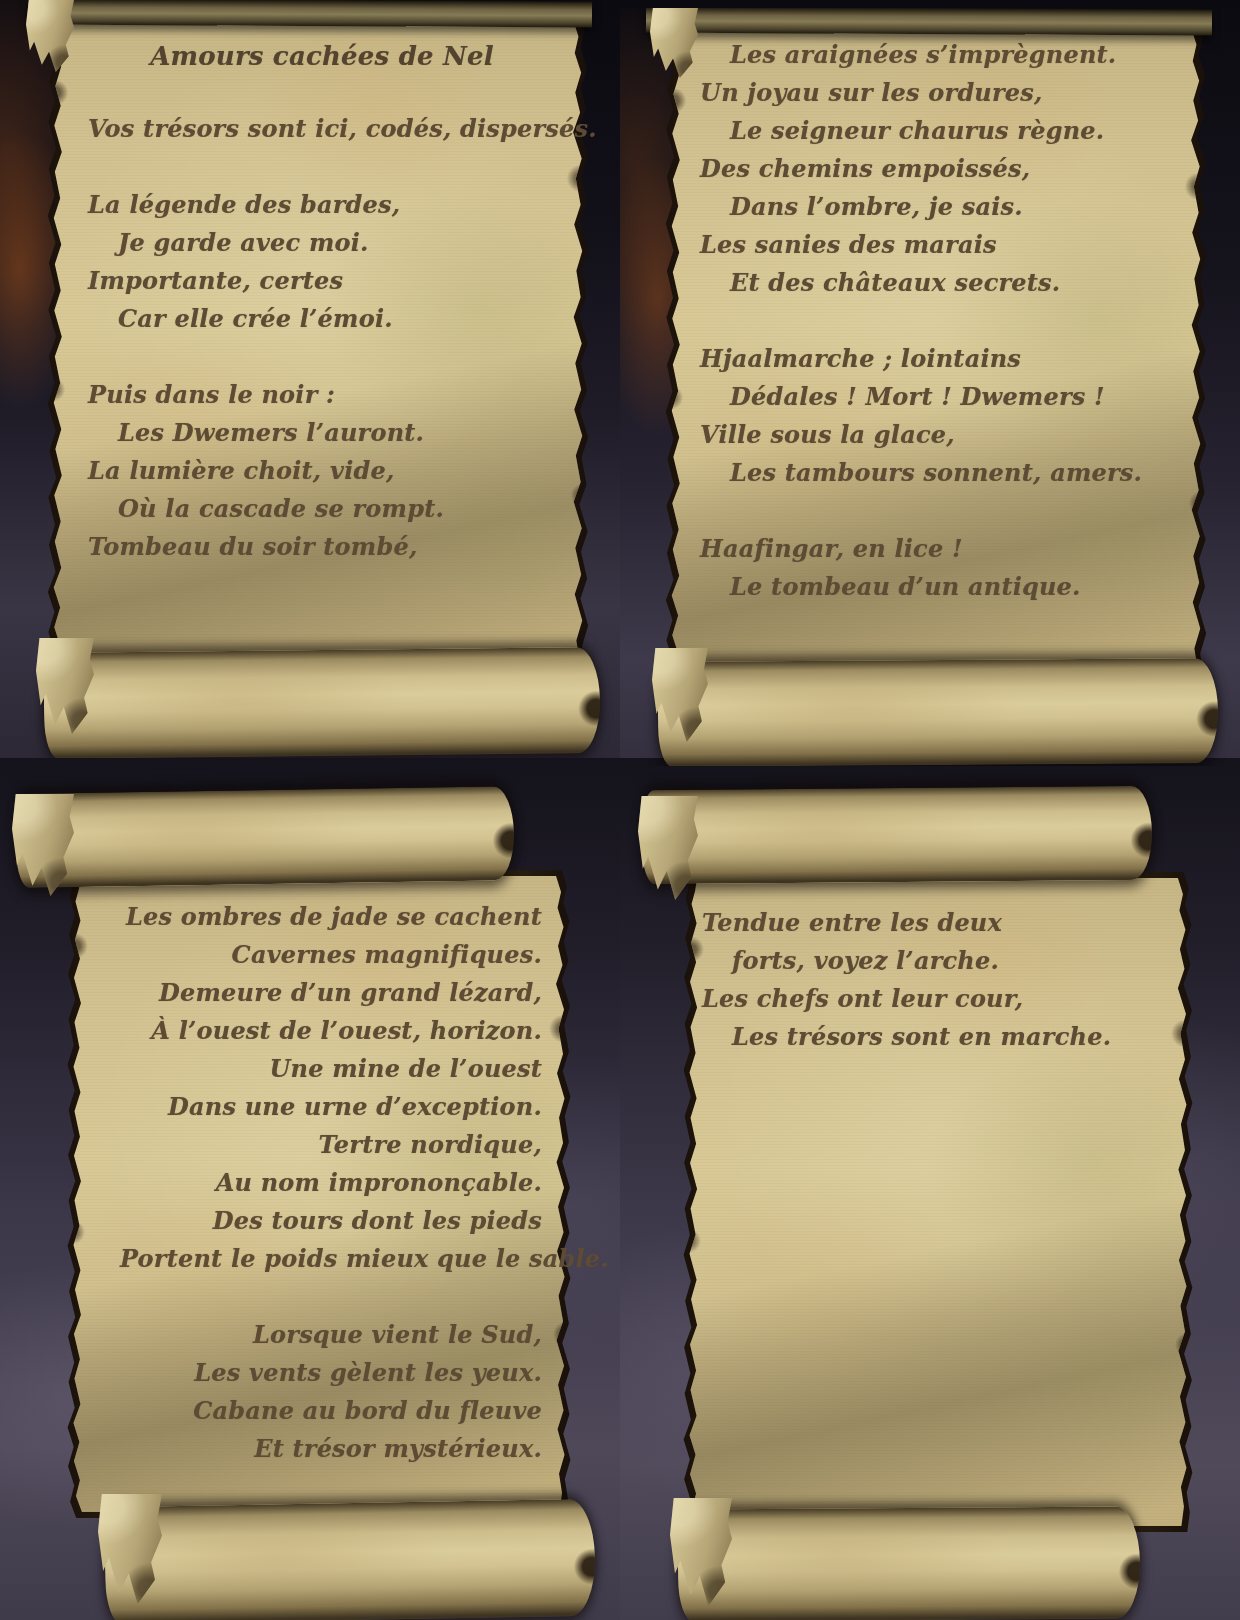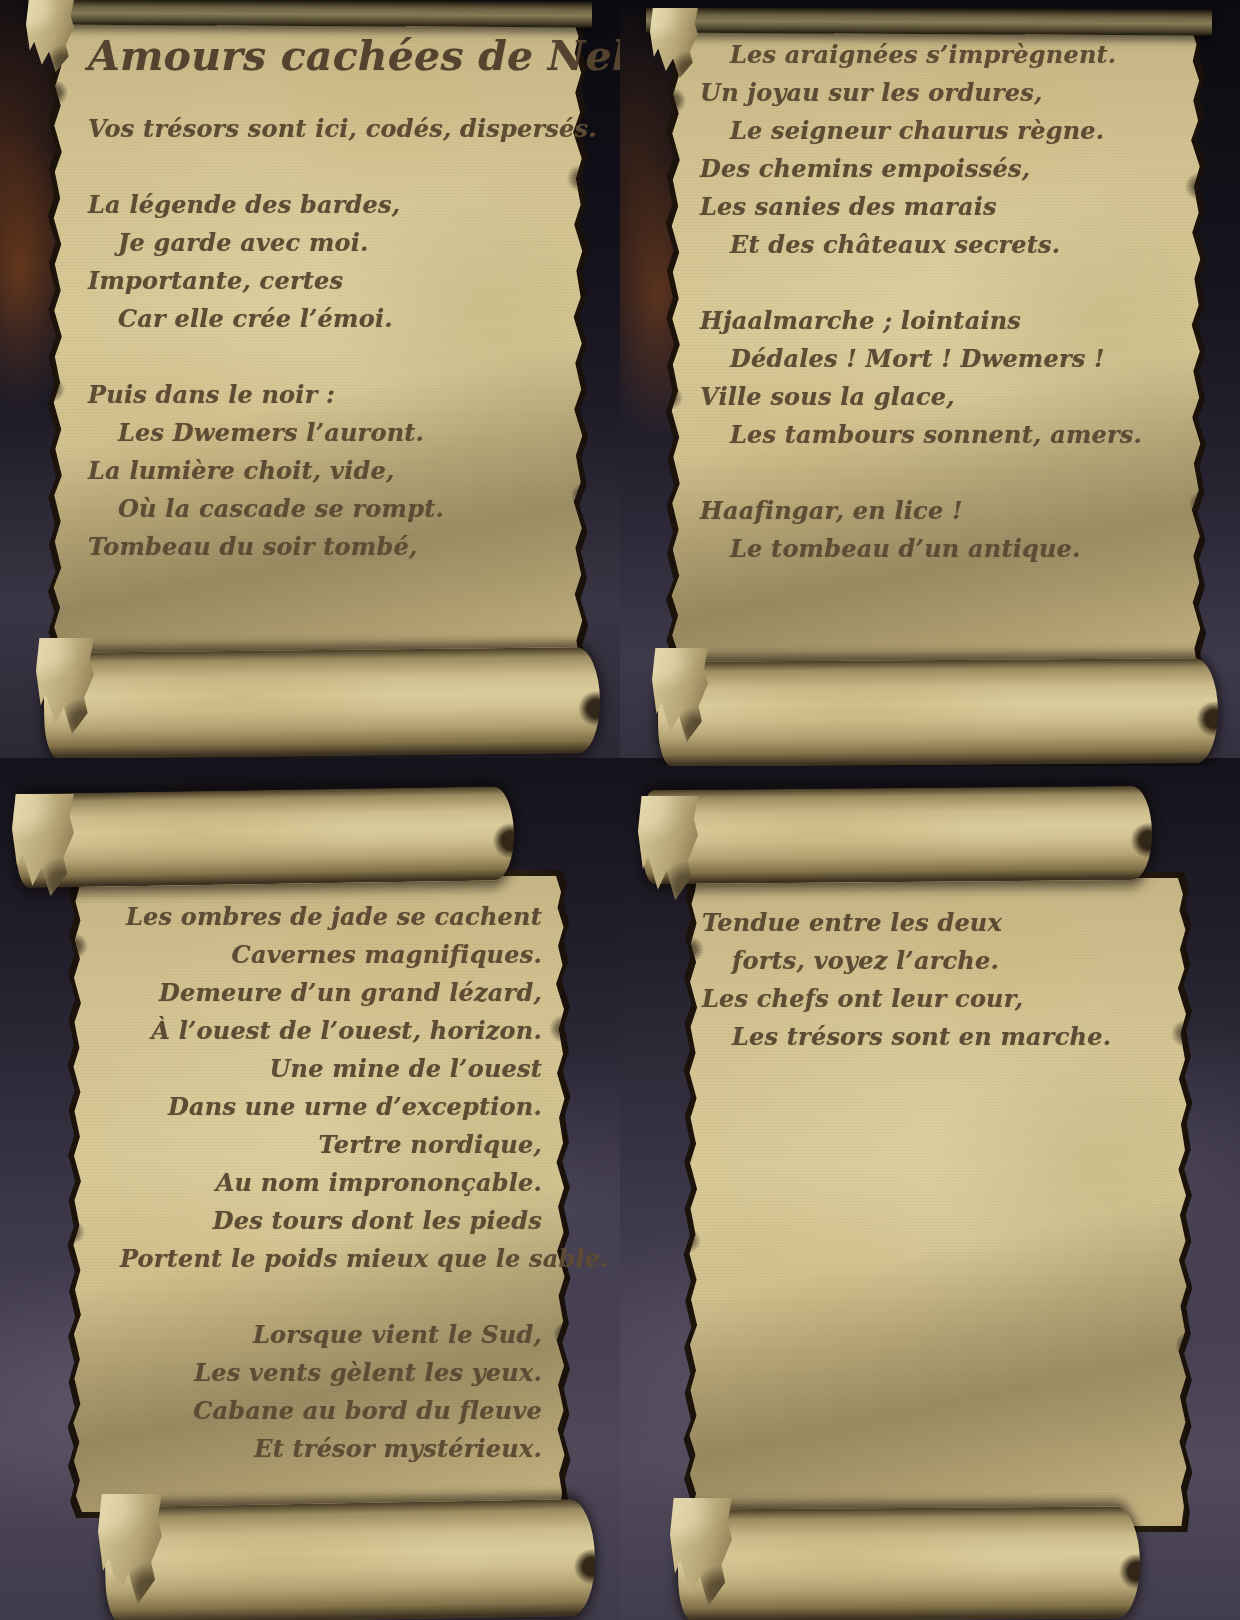--- a/index.html
+++ b/index.html
@@ -75,21 +75,21 @@
       radial-gradient(circle at 16% 12%, rgba(255,248,215,.35) 0 14%, rgba(255,248,215,0) 34%),
       linear-gradient(105deg,#d3c493 10%,#b7a778 55%,#8a7950 90%);
     clip-path:polygon(6% 0,100% 0,93% 22%,100% 38%,83% 62%,89% 78%,62% 100%,48% 72%,33% 90%,17% 58%,8% 70%,0 34%);}
   .topband{position:absolute;z-index:2;
     background:linear-gradient(180deg,#161209 0%,#6d6243 32%,#867b55 55%,#4b432c 84%,#211b10 100%);
     box-shadow:0 5px 9px rgba(0,0,0,.55);}
 
   .text{position:absolute;z-index:2;color:var(--ink);font-style:italic;font-weight:600;
         font-size:24px;line-height:38px;letter-spacing:.2px;white-space:nowrap;
         text-shadow:0 0 1px rgba(90,70,50,.45);}
-  .title{font-size:41px;font-weight:700;text-align:center;line-height:40px;
+  .title{font-size:26px;font-weight:700;text-align:center;line-height:40px;
          margin:0 0 34px 0;color:#54432f;}
   .stanza{margin:0 0 38px 0;}
   .stanza:last-child{margin-bottom:0;}
   .ln.ind{padding-left:30px;}
 </style>
 </head>
 <body>
 
 <div class="stage">
 
@@ -125,20 +125,21 @@
   <div class="quad q-tr">
     <div class="topband" style="left:26px;top:0;width:566px;height:26px;transform:rotate(.3deg);"></div>
     <div class="paper-wrap" style="left:48px;top:20px;width:536px;height:660px;">
       <div class="paper"></div>
       <div class="text" style="left:32px;top:8px;right:30px;">
         <div class="stanza">
           <div class="ln ind">Les araignées s’imprègnent.</div>
           <div class="ln">Un joyau sur les ordures,</div>
           <div class="ln ind">Le seigneur chaurus règne.</div>
           <div class="ln">Des chemins empoissés,</div>
+          <div class="ln ind">Dans l’ombre, je sais.</div>
           <div class="ln">Les sanies des marais</div>
           <div class="ln ind">Et des châteaux secrets.</div>
         </div>
         <div class="stanza">
           <div class="ln">Hjaalmarche ; lointains</div>
           <div class="ln ind">Dédales ! Mort ! Dwemers !</div>
           <div class="ln">Ville sous la glace,</div>
           <div class="ln ind">Les tambours sonnent, amers.</div>
         </div>
         <div class="stanza">

